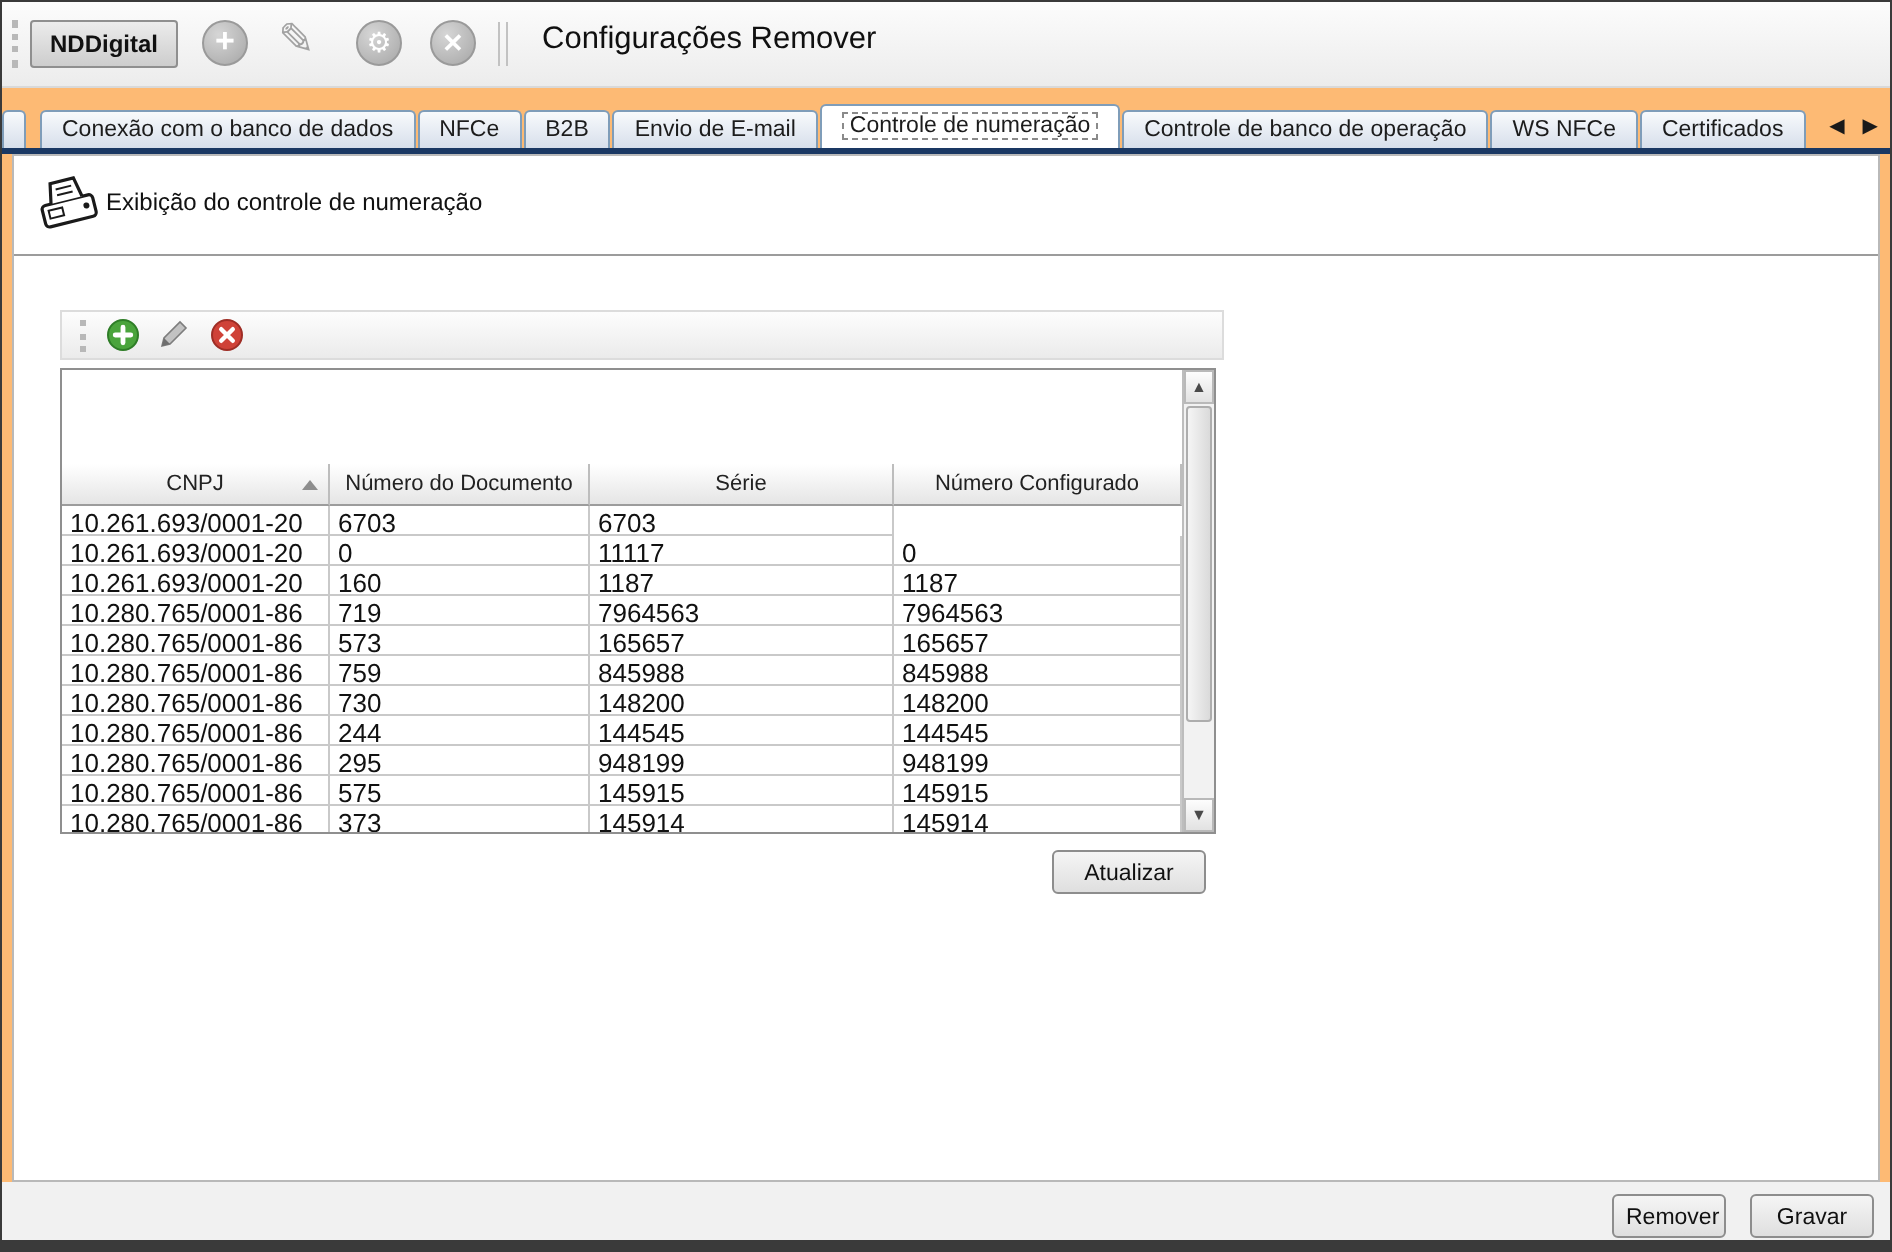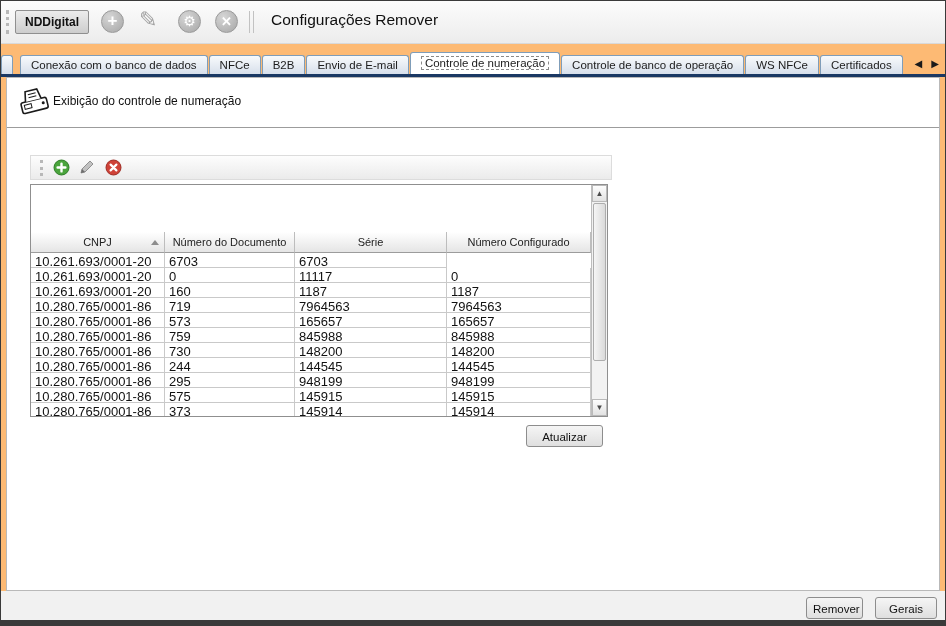--- a/index.html
+++ b/index.html
@@ -237,15 +237,15 @@
         <div class="vs-btn vs-up">▲</div>
         <div class="vs-thumb"></div>
         <div class="vs-btn vs-down">▼</div>
       </div>
     </div>
 
     <button class="btn btn-atualizar">Atualizar</button>
   </div>
 
   <button class="btn btn-remover">Remover</button>
-  <button class="btn btn-gravar">Gerais</button>
+  <button class="btn btn-gravar">Gravar</button>
 
 </div>
 
 </body></html>

